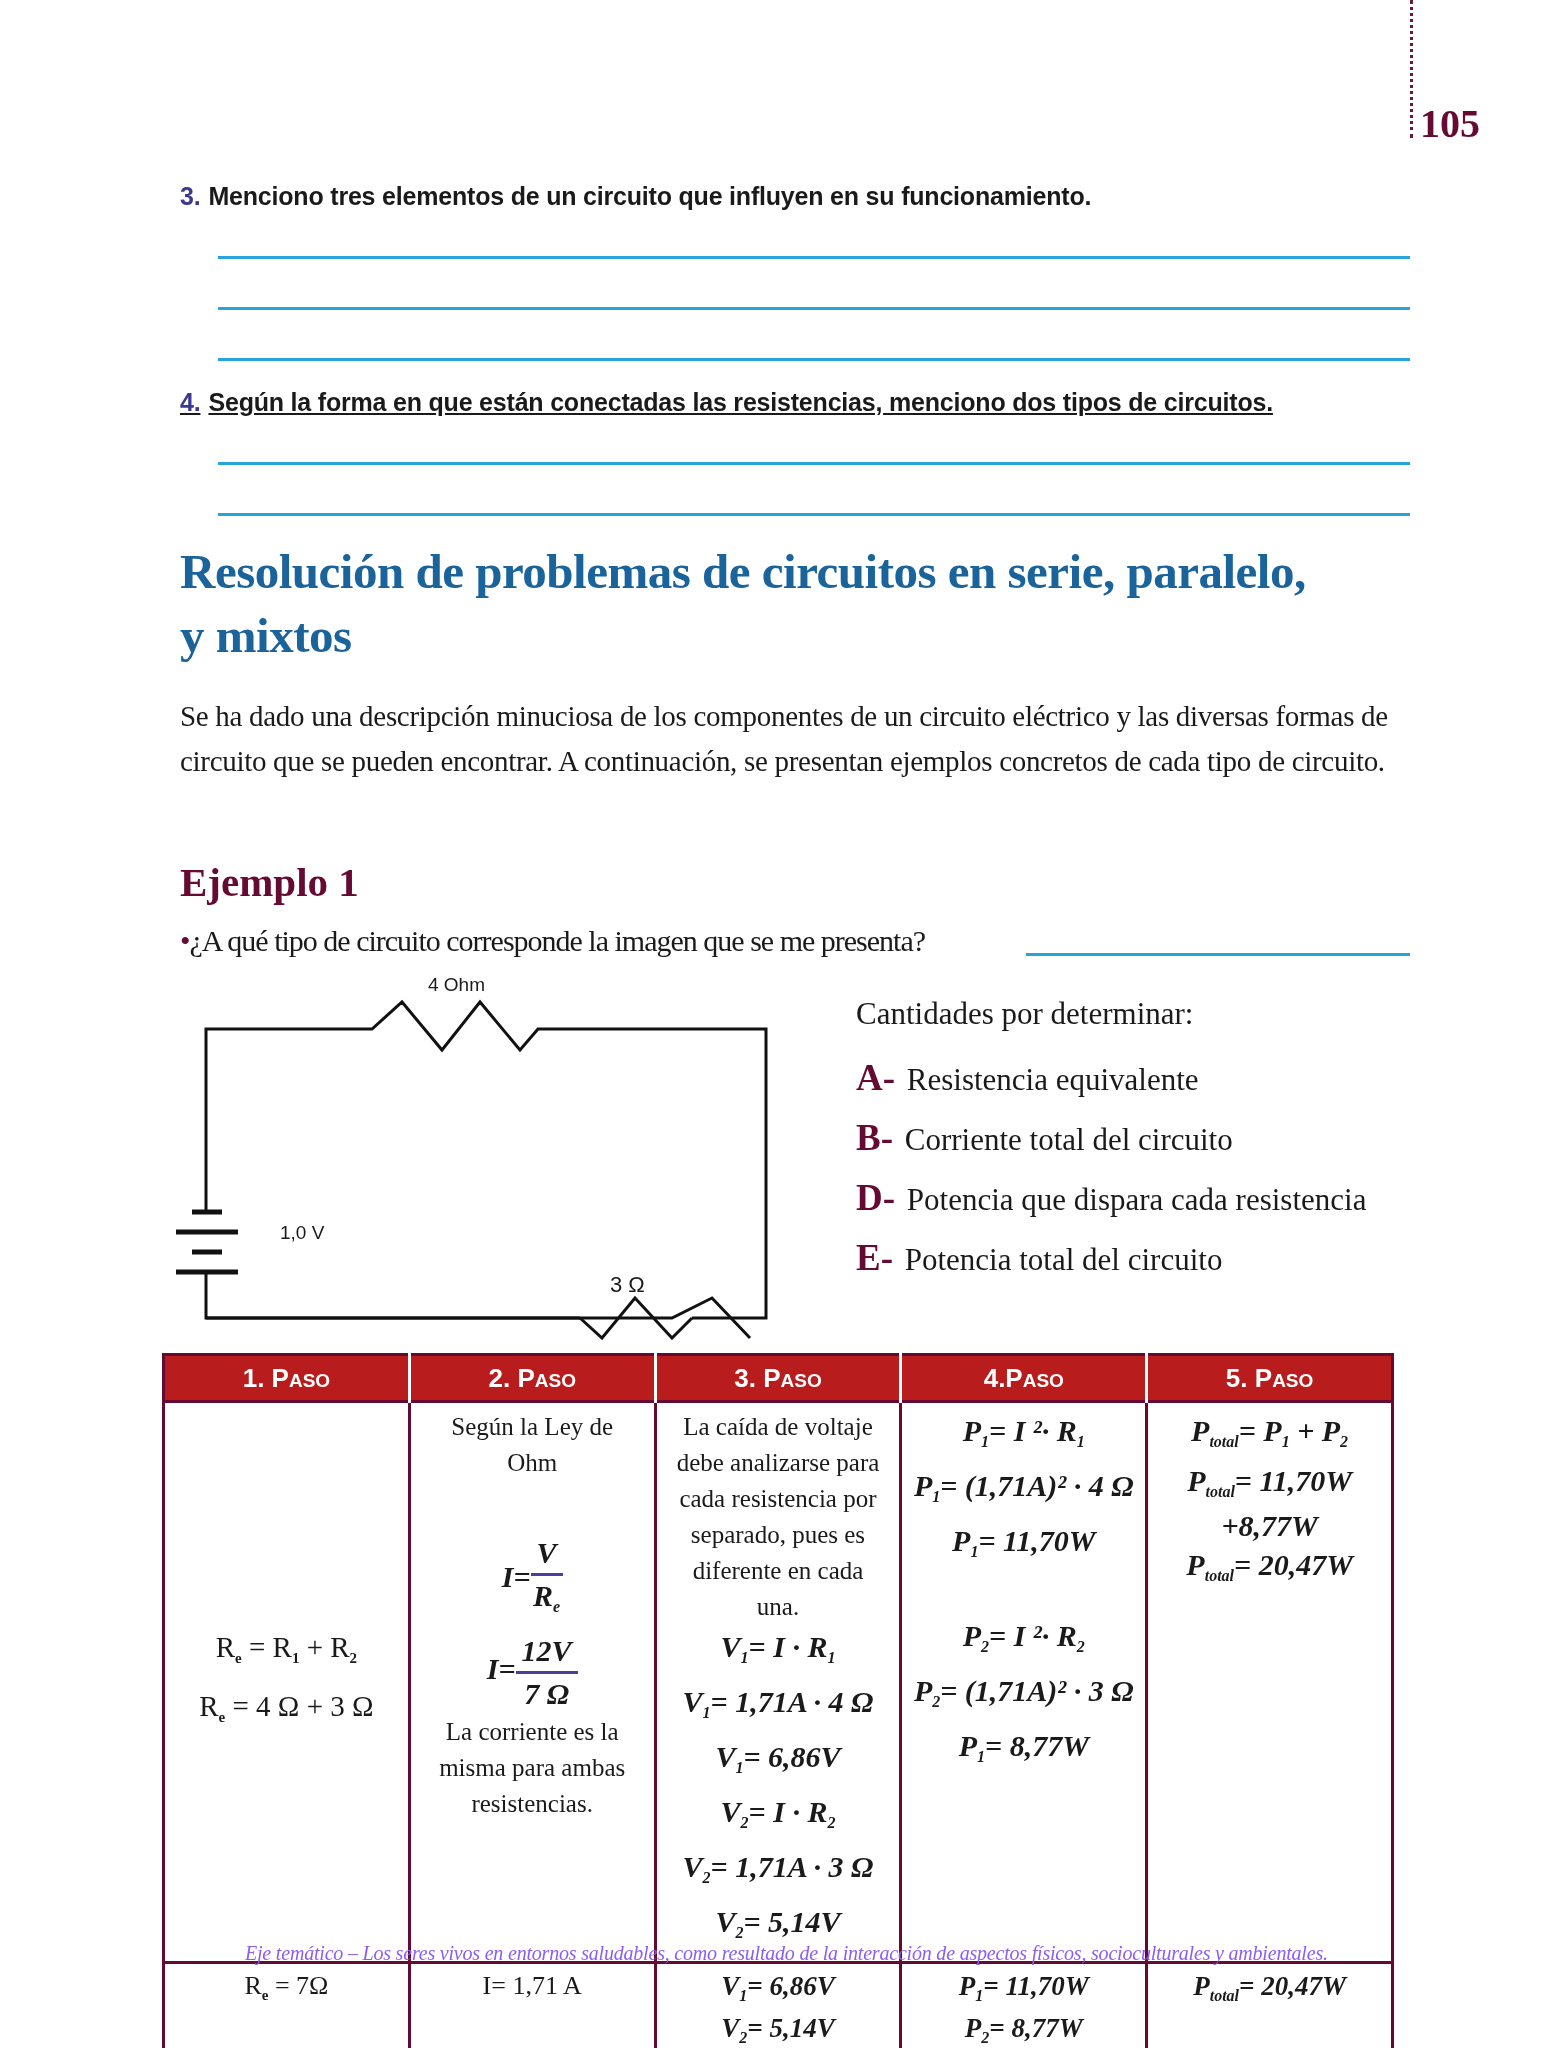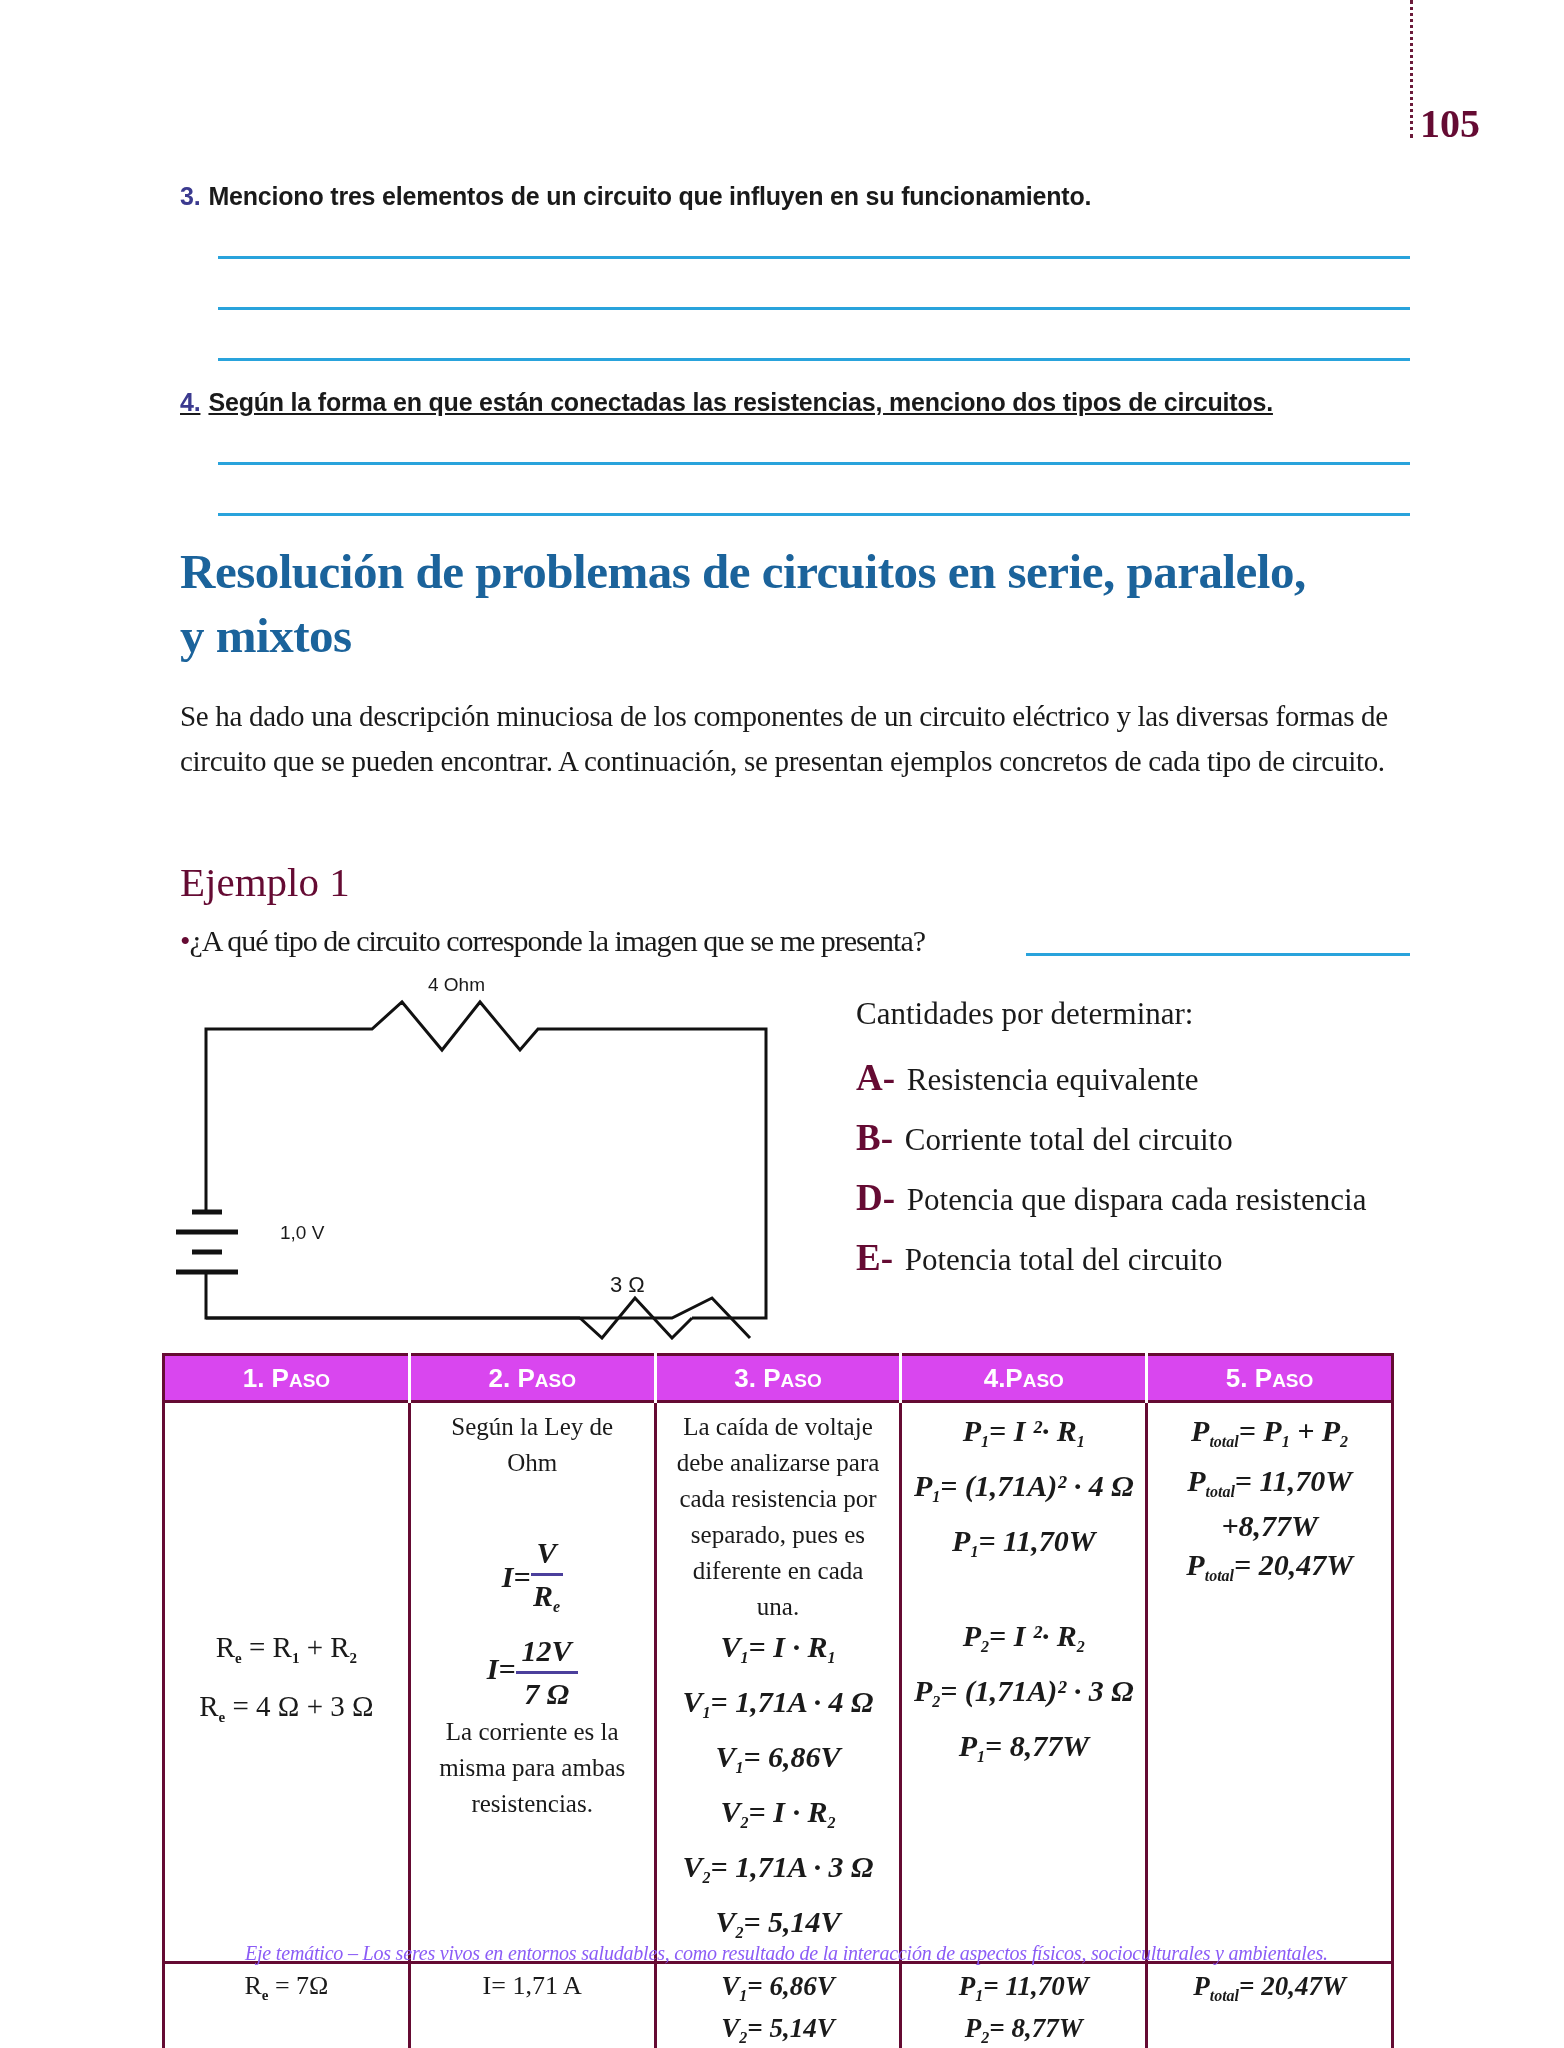--- a/index.html
+++ b/index.html
@@ -7,35 +7,35 @@
   .dotted-rule { position: absolute; left: 1410px; top: 0; height: 138px; border-left: 3px dotted #6b1a3a; }
   .page-num { position: absolute; left: 1420px; top: 100px; font-family: "Liberation Serif", serif; font-weight: bold; font-size: 40px; color: #650b33; }
 
   .question { position: absolute; left: 180px; font-family: "Liberation Sans", sans-serif; font-size: 25px; font-weight: bold; color: #1a1a1a; letter-spacing: -0.2px; }
   .question .qnum { color: #3b3a8f; margin-right: 8px; }
   .answer-line { position: absolute; left: 218px; width: 1192px; height: 0; border-top: 3px solid #29a3dc; }
 
   .section-title { position: absolute; left: 180px; top: 540px; width: 1260px; font-family: "Liberation Serif", serif; font-weight: bold; font-size: 49px; line-height: 64px; color: #1b639b; letter-spacing: -0.5px; }
   .intro { position: absolute; left: 180px; top: 694px; width: 1240px; font-family: "Liberation Serif", serif; font-size: 29px; line-height: 45px; color: #1a1a1a; letter-spacing: -0.3px; }
 
-  .example-title { position: absolute; left: 180px; top: 858px; font-family: "Liberation Serif", serif; font-weight: normal; font-size: 41px; color: #650b33; }
+  .example-title { position: absolute; left: 180px; top: 858px; font-family: "Liberation Serif", serif; font-weight: bold; font-size: 41px; color: #650b33; }
   .example-q { position: absolute; left: 180px; top: 924px; font-family: "Liberation Serif", serif; font-size: 30px; color: #1a1a1a; letter-spacing: -1px; }
   .example-q .bullet { color: #650b33; }
   .example-line { position: absolute; left: 1026px; top: 953px; width: 384px; border-top: 3px solid #29a3dc; }
 
   .circuit { position: absolute; left: 160px; top: 960px; }
   .circuit-label { position: absolute; font-family: "Liberation Sans", sans-serif; font-size: 19px; color: #1a1a1a; }
 
   .quantities { position: absolute; left: 856px; top: 996px; font-family: "Liberation Serif", serif; font-size: 31px; color: #1a1a1a; }
   .quantities .q-title { height: 60px; }
   .quantities .q-item { height: 60px; }
   .quantities .q-letter { color: #650b33; font-weight: bold; font-size: 37px; margin-right: 4px; }
 
   table.steps { position: absolute; left: 162px; top: 1353px; width: 1232px; border-collapse: collapse; border: 3px solid #650b33; table-layout: fixed; }
-  table.steps th { background: #d946ef; color: #fff; font-family: "Liberation Sans", sans-serif; font-weight: bold; font-size: 26px; height: 44px; border-left: 3px solid #ffffff; padding: 0; text-align: center; }
+  table.steps th { background: #b91c1c; color: #fff; font-family: "Liberation Sans", sans-serif; font-weight: bold; font-size: 26px; height: 44px; border-left: 3px solid #ffffff; padding: 0; text-align: center; }
   table.steps th:first-child { border-left: none; }
   table.steps th .sc { font-size: 19px; }
   table.steps td { border: 3px solid #650b33; vertical-align: top; text-align: center; font-family: "Liberation Serif", serif; padding: 6px 4px; }
   .txt { font-size: 25px; line-height: 36px; }
   .math { font-style: italic; font-weight: bold; font-size: 30px; line-height: 44px; }
   .math sub { font-size: 16px; vertical-align: -6px; }
   .plain { font-size: 29px; line-height: 48px; }
   .plain sub { font-size: 15px; vertical-align: -6px; font-weight: bold; }
   .frac { display: inline-block; vertical-align: middle; text-align: center; }
   .frac .num { display: block; border-bottom: 3px solid #4b3f9c; padding: 0 6px; line-height: 40px; }

